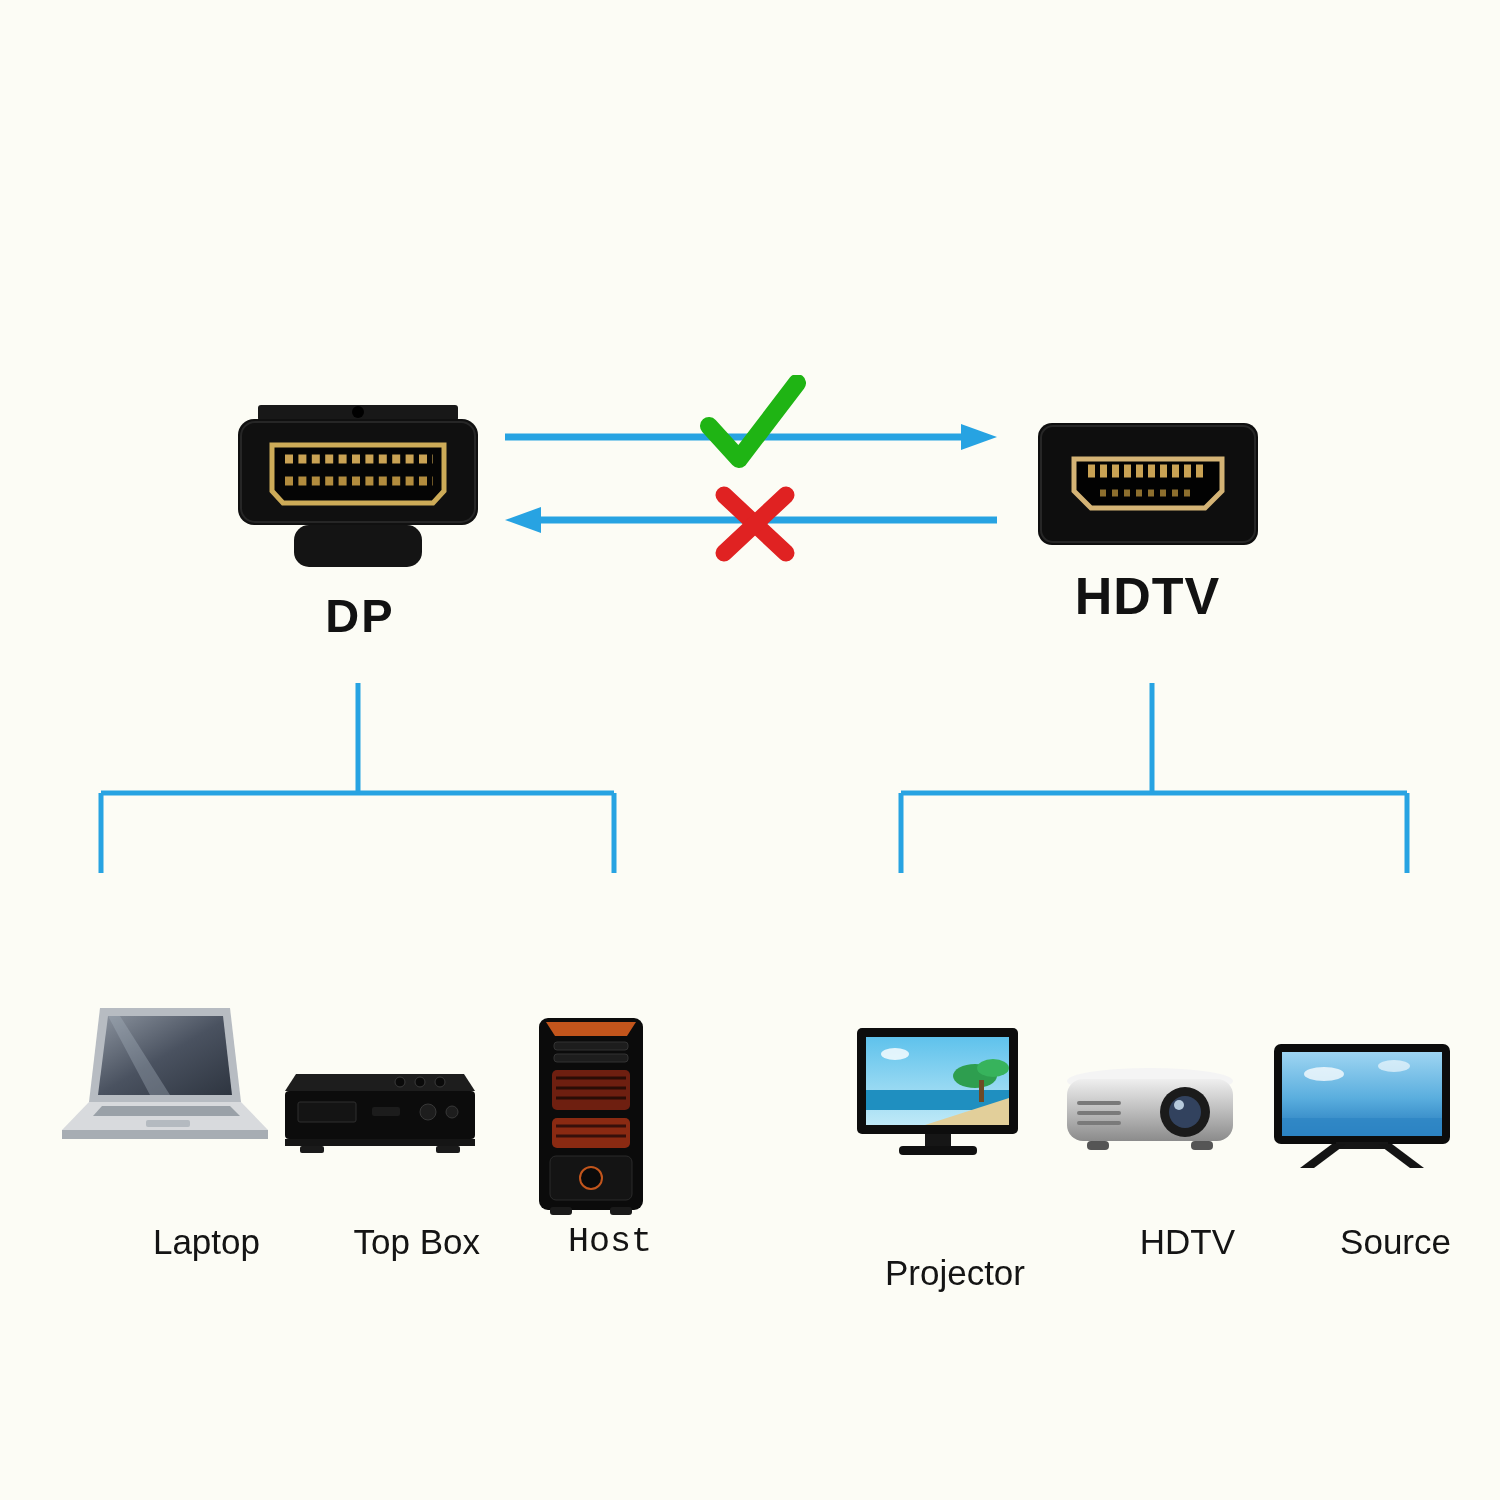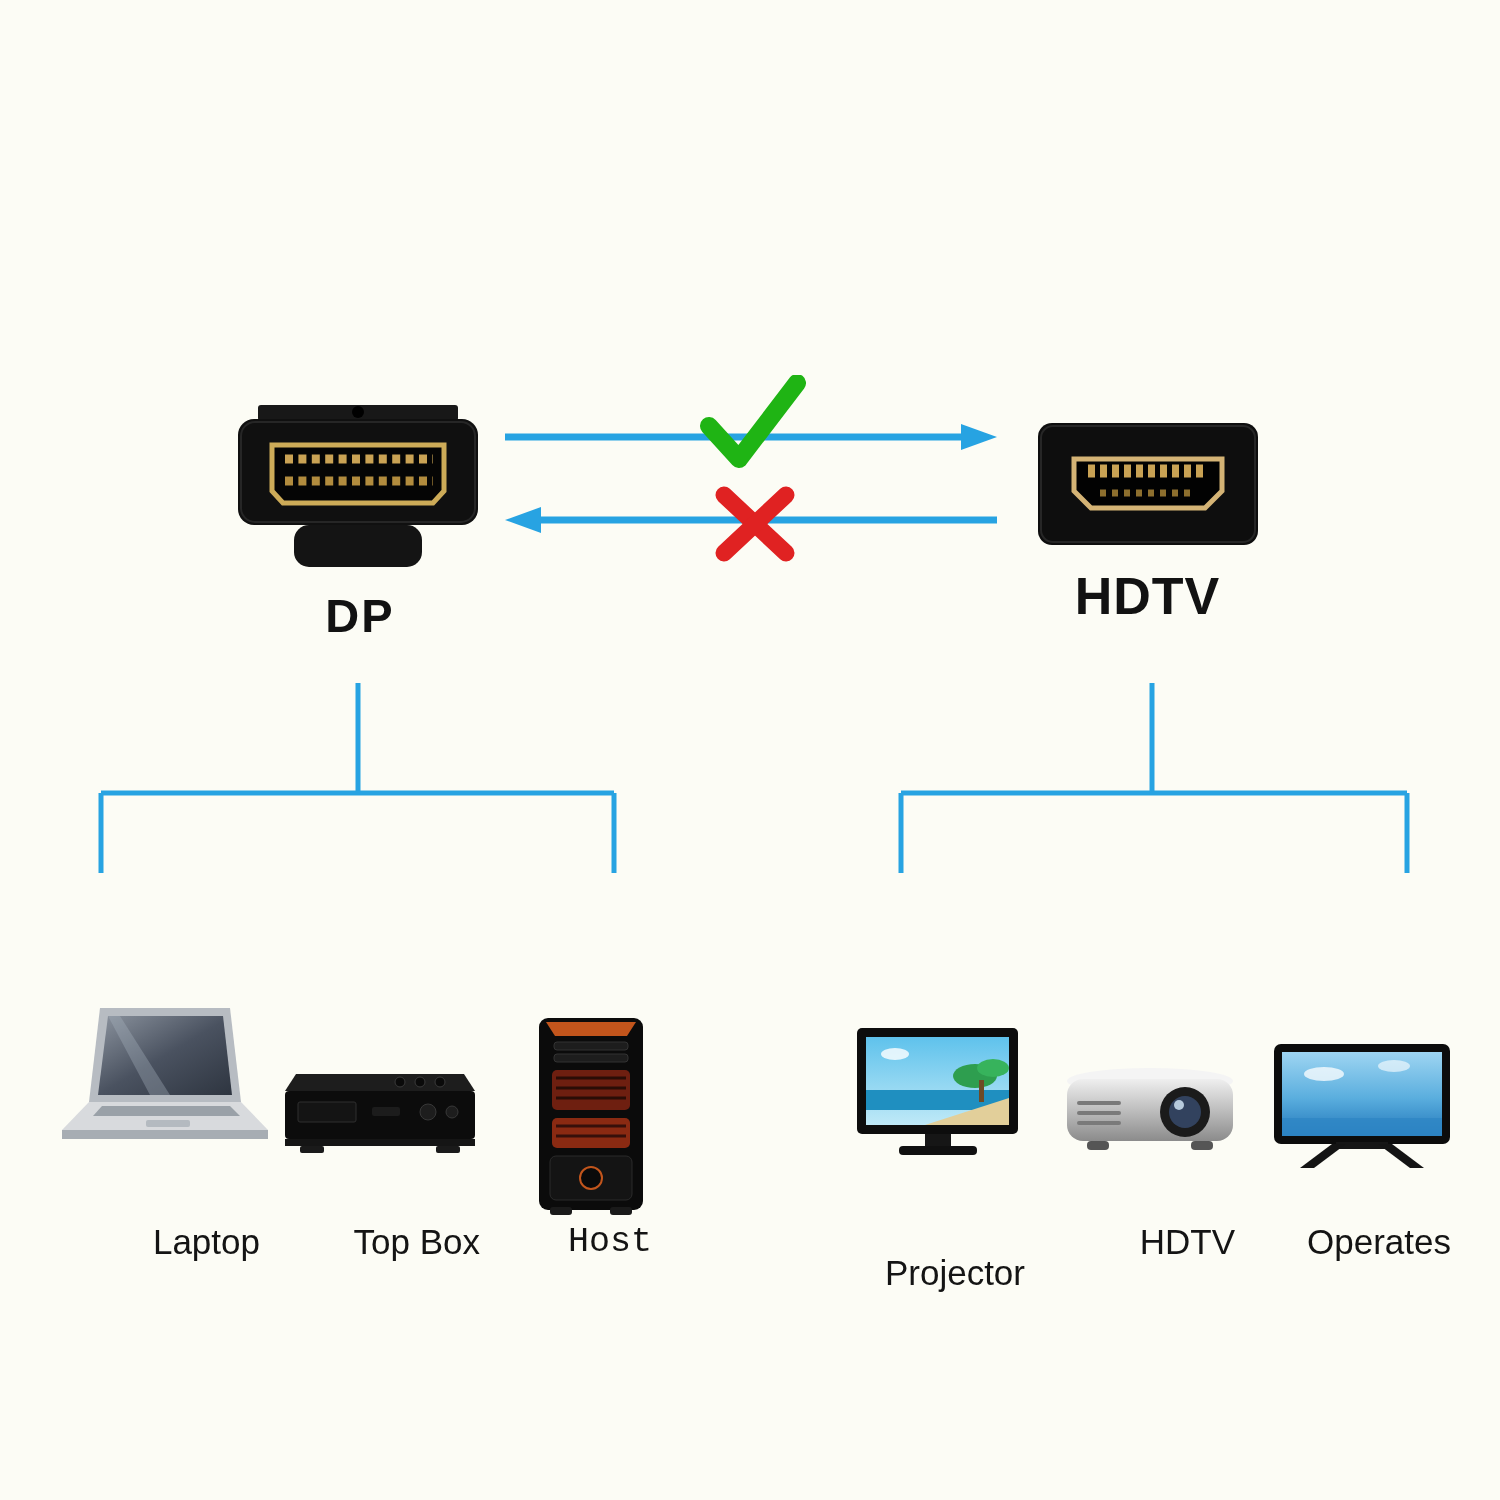--- a/index.html
+++ b/index.html
@@ -182,15 +182,15 @@
     <rect x="62" y="98" width="52" height="7" fill="#161616"></rect>
     <polygon points="58,100 72,100 40,124 26,124" fill="#141414"></polygon>
     <polygon points="104,100 118,100 150,124 136,124" fill="#141414"></polygon>
   </svg>
 
   <div class="device-label" style="left:60px;width:200px;">Laptop</div>
   <div class="device-label" style="left:280px;width:200px;">Top Box</div>
   <div class="device-label" style="left:530px;width:122px;font-family:Liberation Mono, monospace;">Host</div>
   <div class="device-label" style="left:855px;width:170px;margin-top:31px;">Projector</div>
   <div class="device-label" style="left:1065px;width:170px;">HDTV</div>
-  <div class="device-label" style="left:1275px;width:176px;">Operates</div>
+  <div class="device-label" style="left:1275px;width:176px;">Source</div>
 
 </div>
 
 </body></html>

